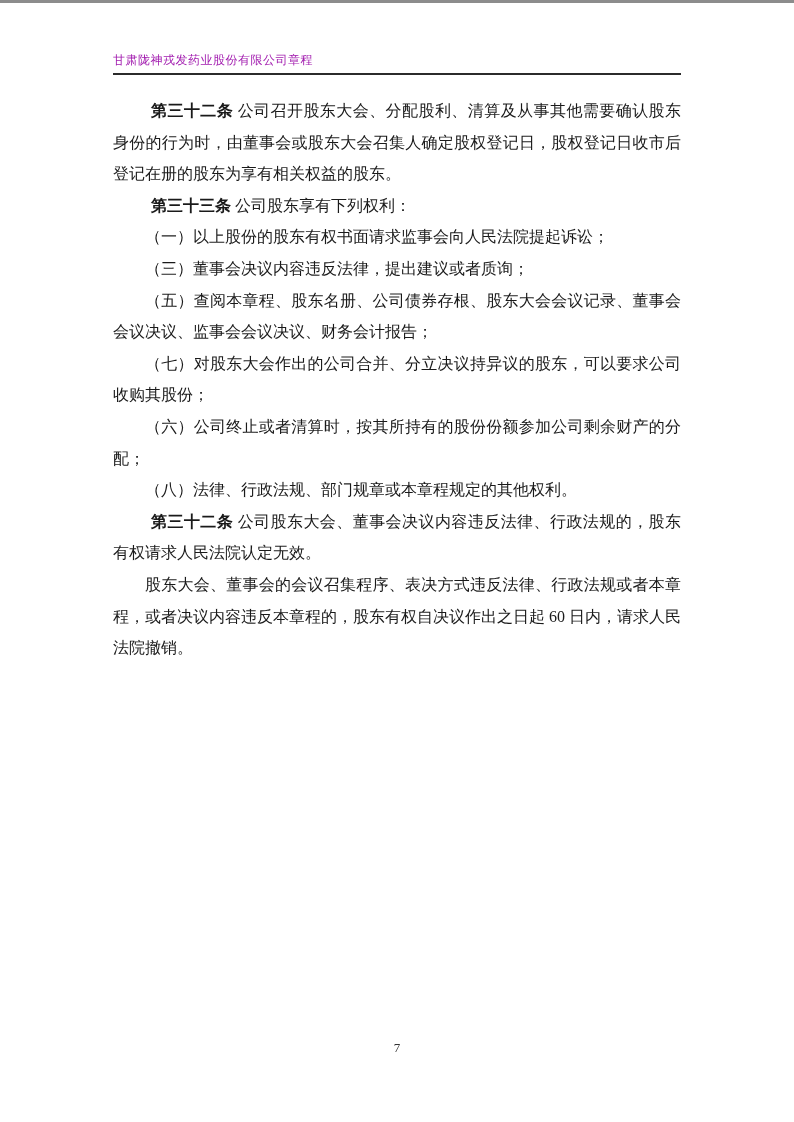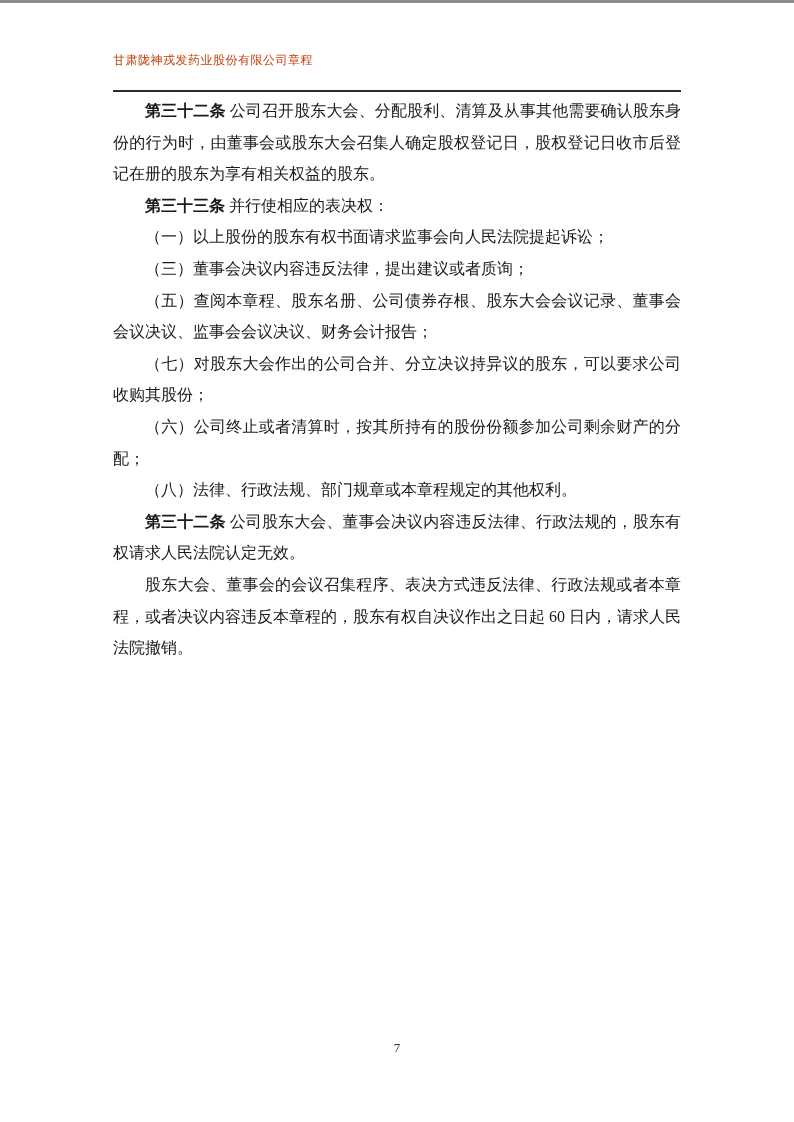--- a/index.html
+++ b/index.html
@@ -22,40 +22,41 @@
     height: 3px;
     background: #8c8c8c;
   }
   .header {
     position: absolute;
     top: 52px;
     left: 113px;
     width: 568px;
     font-size: 12px;
     letter-spacing: 0.5px;
-    color: #c2410c;
-    padding-bottom: 21px;
+    color: #a21caf;
+    padding-bottom: 4px;
     border-bottom: 2px solid #2b2b2b;
   }
   .content {
     position: absolute;
     top: 95px;
     left: 113px;
     width: 568px;
     font-size: 16px;
     line-height: 31.6px;
     text-align: justify;
   }
   .content p {
     margin: 0;
     padding: 0;
     text-indent: 32px;
   }
   .article-no {
     font-weight: bold;
+    margin-left: 6px;
   }
   .page-number {
     position: absolute;
     top: 1040px;
     left: 0;
     width: 100%;
     text-align: center;
     font-size: 13px;
     color: #333333;
   }
@@ -66,21 +67,21 @@
 <div class="page">
 
   <div class="top-edge"></div>
 
   <div class="header">
     <span>甘肃陇神戎发药业股份有限公司章程</span>
   </div>
 
   <div class="content">
     <p><span class="article-no">第三十二条</span><span> 公司召开股东大会、分配股利、清算及从事其他需要确认股东身份的行为时，由董事会或股东大会召集人确定股权登记日，股权登记日收市后登记在册的股东为享有相关权益的股东。</span></p>
-    <p><span class="article-no">第三十三条</span><span> 并行使相应的表决权：</span></p>
+    <p><span class="article-no">第三十三条</span><span> 公司股东享有下列权利：</span></p>
     <p><span>（一）以上股份的股东有权书面请求监事会向人民法院提起诉讼；</span></p>
     <p><span>（三）董事会决议内容违反法律，提出建议或者质询；</span></p>
     <p><span>（五）查阅本章程、股东名册、公司债券存根、股东大会会议记录、董事会会议决议、监事会会议决议、财务会计报告；</span></p>
     <p><span>（七）对股东大会作出的公司合并、分立决议持异议的股东，可以要求公司收购其股份；</span></p>
     <p><span>（六）公司终止或者清算时，按其所持有的股份份额参加公司剩余财产的分配；</span></p>
     <p><span>（八）法律、行政法规、部门规章或本章程规定的其他权利。</span></p>
     <p><span class="article-no">第三十二条</span><span> 公司股东大会、董事会决议内容违反法律、行政法规的，股东有权请求人民法院认定无效。</span></p>
     <p><span>股东大会、董事会的会议召集程序、表决方式违反法律、行政法规或者本章程，或者决议内容违反本章程的，股东有权自决议作出之日起 60 日内，请求人民法院撤销。</span></p>
   </div>
 

